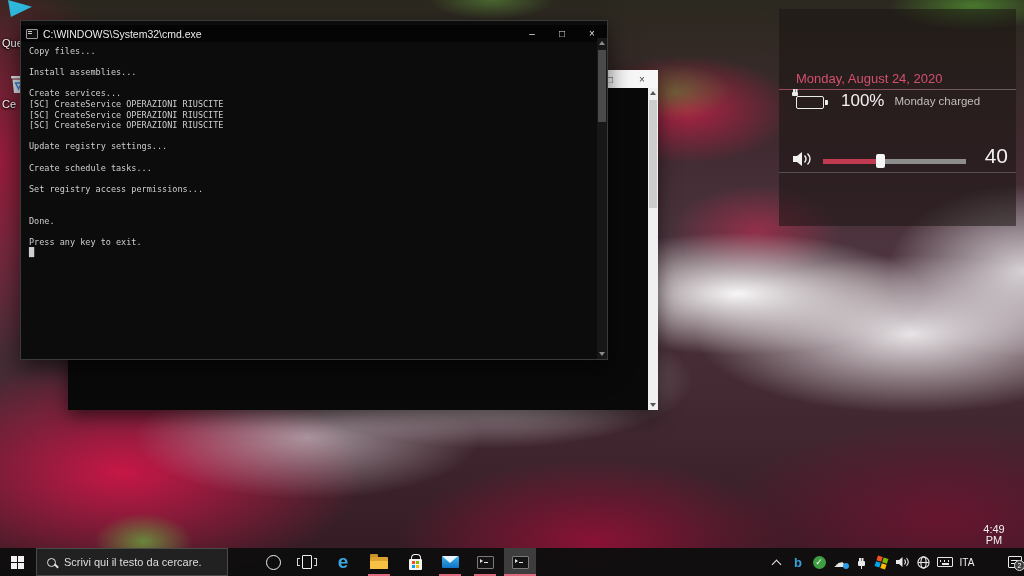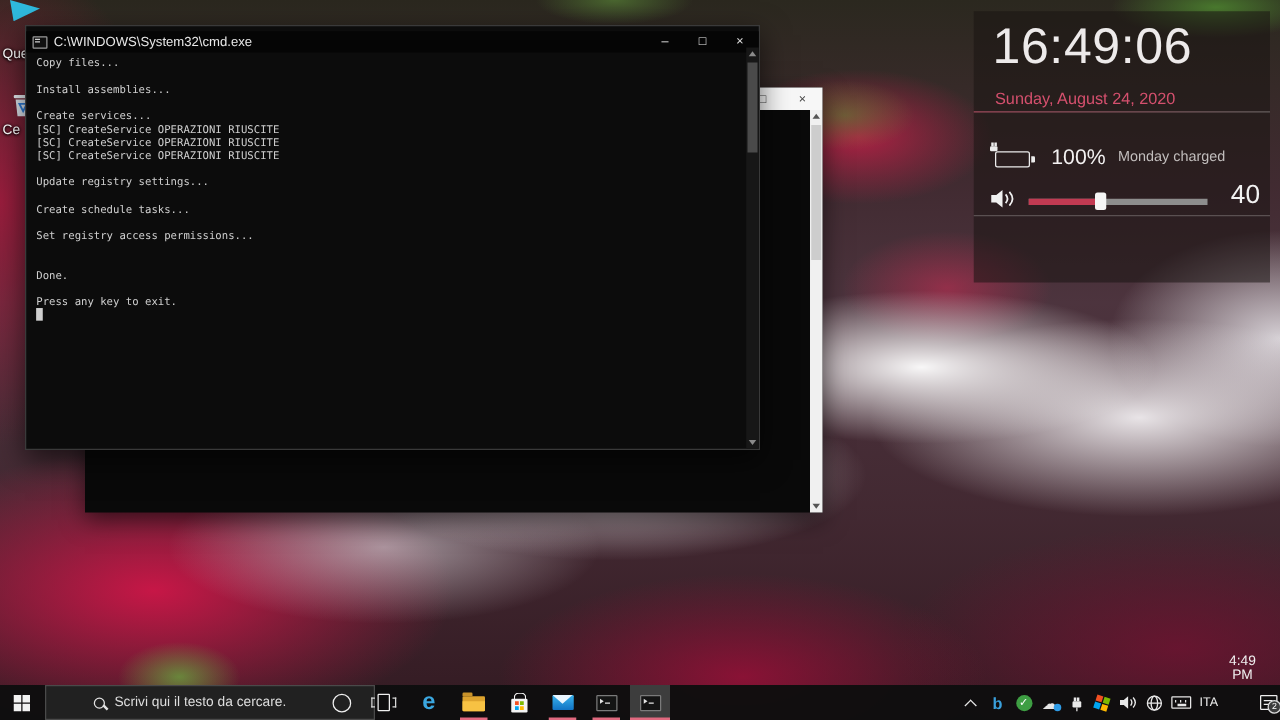--- a/index.html
+++ b/index.html
@@ -86,21 +86,21 @@
     background:rgba(26,20,18,.55); color:#efecec; }
   .p-time { position:absolute; left:15px; top:6px; font-size:40px;
     font-weight:300; letter-spacing:.5px; color:#edeaea; }
   .p-date { position:absolute; left:17px; top:62px; font-size:13px;
     color:#d5506e; }
   .p-div1 { position:absolute; left:0; right:0; top:80px; height:1px;
     background:linear-gradient(90deg, rgba(222,96,124,.65), rgba(255,255,255,.28)); }
   .p-div2 { position:absolute; left:0; right:0; top:163px; height:1px;
     background:rgba(255,255,255,.22); }
   .p-row { position:absolute; left:0; right:0; display:flex; align-items:center; }
-  .row-batt { top:96px; height:41px; padding:0 10px 0 12px; }
+  .row-batt { top:71px; height:41px; padding:0 10px 0 12px; }
   .row-vol  { top:126px; height:33px; padding:0 8px 0 12px;align-items:flex-end; }
   .batt { position:relative; width:40px; height:18px; flex:0 0 auto; }
   .batt-body { position:absolute; left:5px; top:4px; width:28px; height:13px;
     border:1.5px solid #ececec; border-radius:2px; padding:1.5px; }
   .batt-fill { width:100%; height:100%; background:#f3f3f3; }
   .batt-cap { position:absolute; left:34px; top:8px; width:3px; height:5px;
     background:#ececec; border-radius:0 1px 1px 0; }
   .batt-plug { position:absolute; left:1px; top:0; width:6px; height:4px;
     background:#ececec; border-radius:1px; }
   .batt-plug::before { content:''; position:absolute; left:1px; top:-3px;
@@ -131,21 +131,21 @@
 
   
   .taskbar { position:absolute; left:0; right:0; bottom:0; height:28px;
     background:rgba(14,14,14,.97); }
   .tb { position:absolute; top:0; height:28px; display:flex;
     align-items:center; justify-content:center; }
   .start { left:0; width:34px; }
   .winlogo { display:grid; grid-template-columns:6px 6px;
     grid-template-rows:6px 6px; gap:1px; }
   .winlogo div { background:#f2f2f2; }
-  .search { left:36px; width:264px; background:#212121;
+  .search { left:36px; width:192px; background:#212121;
     border:1px solid #4a4a4a; display:flex; align-items:center; }
   .mag { width:9px; height:9px; border:1.5px solid #e3e3e3; border-radius:50%;
     position:relative; margin:0 8px 0 10px; flex:0 0 auto; }
   .mag::after { content:''; position:absolute; width:5px; height:1.5px;
     background:#e3e3e3; transform:rotate(45deg); right:-4px; bottom:-1px; }
   .search input { background:transparent; border:none; outline:none;
     color:#e8e8e8; font-size:11px; width:180px;
     font-family:"Liberation Sans", sans-serif; }
   .search input::placeholder { color:#dedede; opacity:1; }
   .cortana { left:258px; width:30px; }
@@ -305,22 +305,21 @@
           <span class="tri-up"></span>
         </div>
       <div class="win1-thumb"></div>
       <div class="sarrow" style="bottom:0;">
           <span class="tri-down"></span>
         </div>
     </div>
   </div>
 
   <div class="panel">
-    <div class="p-time">16:49:06</div>
-    <div class="p-date">Sunday, August 24, 2020</div>
+    <div class="p-date">Monday, August 24, 2020</div>
     <div class="p-div1"></div>
 
     <div class="p-row row-batt">
       <div class="batt">
         <span class="batt-plug"></span>
         <span class="batt-body"><span class="batt-fill"></span></span>
         <span class="batt-cap"></span>
       </div>
       <span class="batt-pct">100%</span>
       <span class="batt-status">Monday charged</span>

